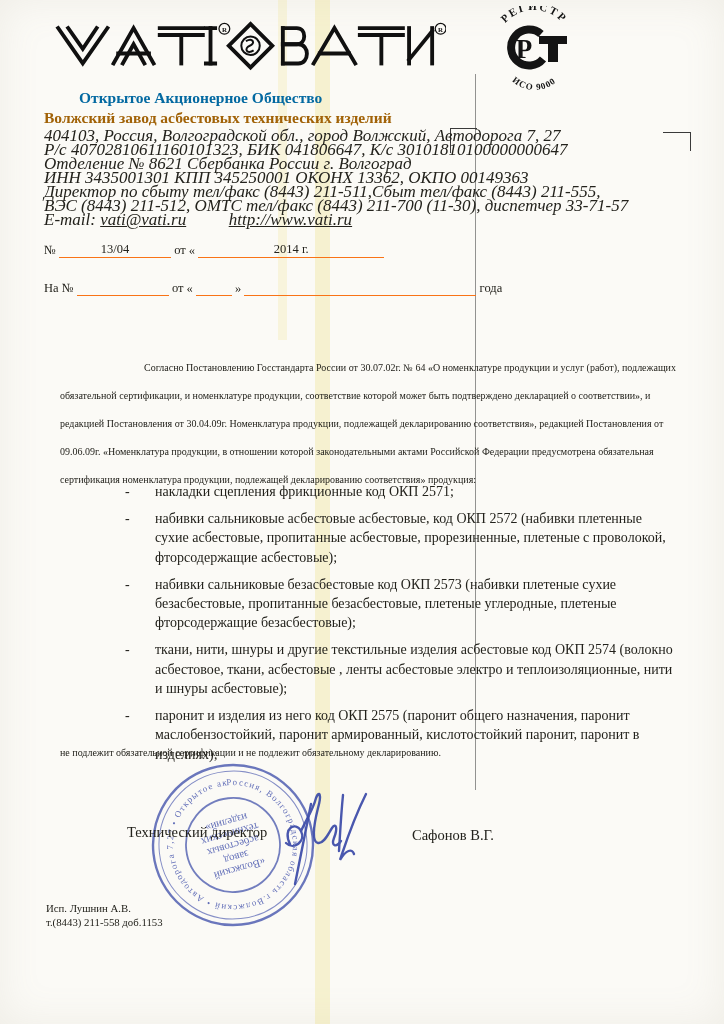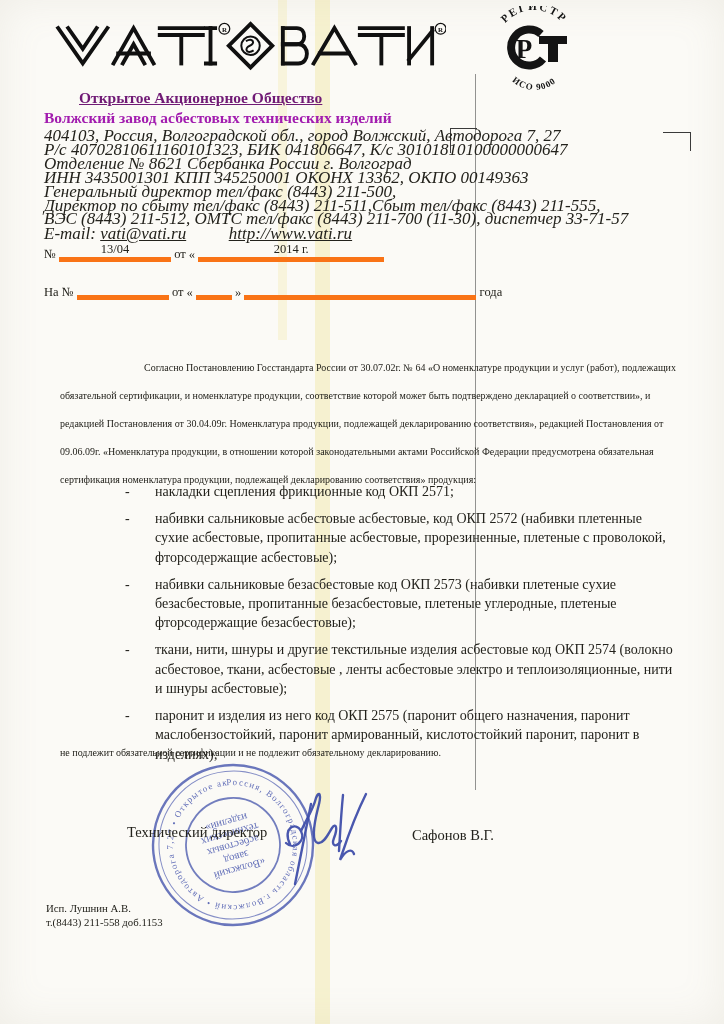--- a/index.html
+++ b/index.html
@@ -10,30 +10,30 @@
     box-shadow:inset 0 0 40px rgba(160,150,120,.12);
   }
   .abs{position:absolute;}
   .stripe{position:absolute;top:0;bottom:0;pointer-events:none;}
   .s1{left:315px;width:15px;background:rgba(236,224,128,.32);}
   .s2{left:278px;width:9px;height:340px;bottom:auto;background:rgba(236,224,128,.22);}
   .fold-line{left:475px;top:74px;width:1px;height:716px;background:rgba(60,60,60,.55);}
   .corner{border-color:#3a3a3a;}
   .corner.l{left:450px;top:128px;width:26px;height:24px;border-top:1.5px solid #3a3a3a;border-left:1.5px solid #3a3a3a;}
   .corner.r{left:663px;top:132px;width:27px;height:18px;border-top:1.5px solid #3a3a3a;border-right:1.5px solid #3a3a3a;}
-  .org-type{left:79px;top:89px;font-size:15.5px;font-weight:bold;color:#701a75;text-decoration:underline;}
-  .org-name{left:44px;top:109px;font-size:15.5px;font-weight:bold;color:#a21caf;}
+  .org-type{left:79px;top:89px;font-size:15.5px;font-weight:bold;color:#0369a1;}
+  .org-name{left:44px;top:109px;font-size:15.5px;font-weight:bold;color:#a16207;}
   .details{left:44px;top:129px;width:440px;font-size:17px;line-height:13.9px;font-style:italic;}
   .details .row{white-space:nowrap;}
   .email-row{margin-top:1px;}
   .ulink{text-decoration:underline;}
   .email-gap{display:inline-block;width:34px;}
   .ref{left:44px;top:242px;font-size:12.5px;}
   .ref2{left:44px;top:268px;font-size:12.5px;margin-top:12px;}
-  .blank{display:inline-block;border-bottom:5px solid #f97316;text-align:center;vertical-align:bottom;height:15px;}
+  .blank{display:inline-block;border-bottom:1px solid #f97316;text-align:center;vertical-align:bottom;height:15px;}
   .b1{width:112px;} .b2{width:186px;} .b3{width:92px;} .b4{width:36px;} .b5{width:232px;}
   .body-par{left:60px;top:354px;width:616px;font-size:10px;line-height:28px;text-indent:84px;}
   .plist{left:125px;top:482px;width:548px;font-size:14px;line-height:19.4px;}
   .pitem{display:flex;margin-bottom:7.5px;}
   .dash{width:30px;flex:none;}
   .ptext{flex:1;}
   .closing{left:60px;top:747px;width:616px;font-size:10px;}
   .signer-title{left:127px;top:824px;font-size:14.5px;z-index:3;}
   .signer-name{left:412px;top:827px;font-size:14.5px;z-index:3;}
   .stampbox{left:148px;top:760px;width:170px;height:170px;z-index:2;transform:rotate(-6deg);opacity:.88;}
@@ -125,21 +125,20 @@
   </svg>
 
   <div class="abs org-type">Открытое Акционерное Общество</div>
   <div class="abs org-name">Волжский завод асбестовых технических изделий</div>
 
   <div class="abs details">
     <div class="row">404103,  Россия,  Волгоградской обл., город Волжский,  Автодорога 7, 27</div>
     <div class="row">Р/с 40702810611160101323, БИК 041806647, К/с 30101810100000000647</div>
     <div class="row">Отделение № 8621 Сбербанка России г. Волгоград</div>
     <div class="row">ИНН 3435001301 КПП 345250001 ОКОНХ 13362, ОКПО 00149363</div>
-    <div class="row">Генеральный директор тел/факс (8443) 211-500,</div>
     <div class="row">Директор по сбыту тел/факс (8443) 211-511,Сбыт тел/факс (8443) 211-555,</div>
     <div class="row">ВЭС (8443) 211-512, ОМТС тел/факс (8443) 211-700 (11-30),  диспетчер 33-71-57</div>
     <div class="row email-row">
       <span>E-mail:</span>
       <span class="ulink">vati@vati.ru</span>
       <span class="email-gap"></span>
       <span class="ulink">http://www.vati.ru</span>
     </div>
   </div>
 

